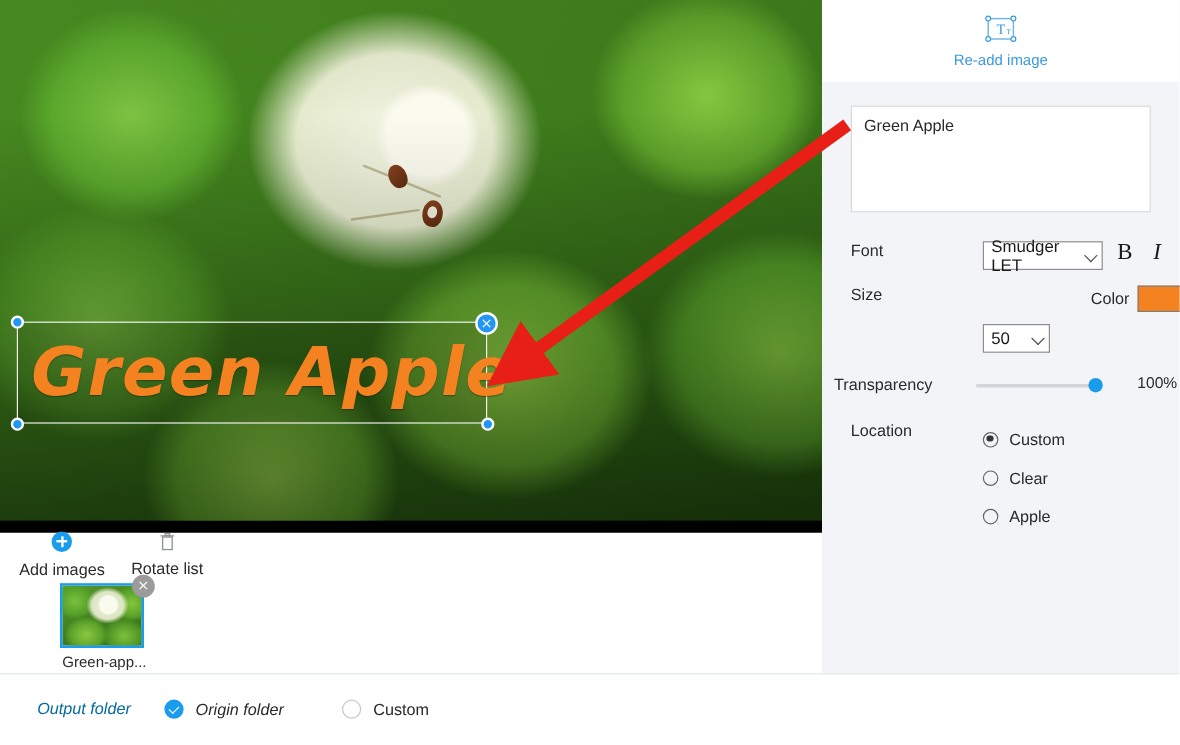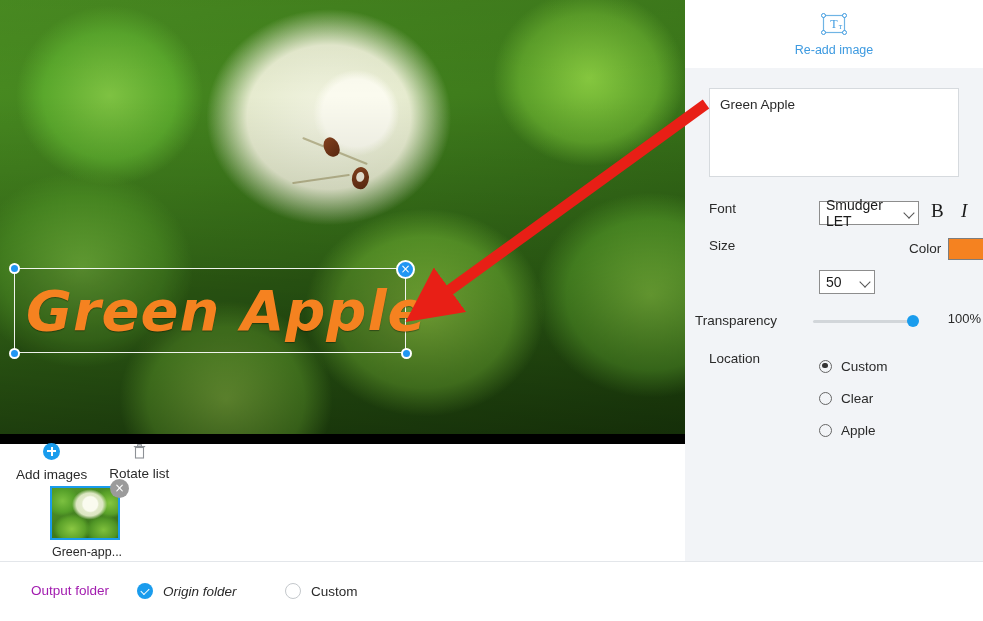--- a/index.html
+++ b/index.html
@@ -139,21 +139,21 @@
   .sl-tra .sl-thumb{left:94px;}
   .sl-val{position:absolute;left:240px;top:-2px;width:46px;text-align:right;font-size:13px;color:#2a2a2a;}
 
   .radio-grp{position:absolute;left:110px;top:-1px;}
   .radio-item{display:flex;align-items:center;gap:9px;height:32px;font-size:13.5px;color:#2a2a2a;}
   .radio{width:13px;height:13px;border-radius:50%;border:1.4px solid #666;box-sizing:border-box;position:relative;background:#f2f4f7;}
   .radio.on::after{content:"";position:absolute;left:2.4px;top:2.4px;width:5.4px;height:5.4px;border-radius:50%;background:#333;}
 
   
   .bottom{position:absolute;left:0;top:561px;width:983px;height:60px;background:#fff;border-top:1px solid #e3e6ea;}
-  .out-label{position:absolute;left:31px;top:21px;font-size:13.5px;color:#a21caf;}
+  .out-label{position:absolute;left:31px;top:21px;font-size:13.5px;color:#0369a1;font-style:italic;}
   .opt{position:absolute;display:flex;align-items:center;gap:10px;font-size:13.5px;color:#2a2a2a;}
   .opt-origin{left:137px;top:21px;font-style:italic;}
   .opt-custom{left:285px;top:21px;}
   .rb{width:16px;height:16px;border-radius:50%;box-sizing:border-box;}
   .rb.checked{background:#1a9ced;position:relative;}
   .rb.checked::after{content:"";position:absolute;left:4px;top:4.6px;width:7px;height:4px;border-left:1.7px solid #fff;border-bottom:1.7px solid #fff;transform:rotate(-45deg);}
   .rb.unchecked{border:1.4px solid #c4c8cc;background:#fff;}
 </style>
 </head>
 <body>

